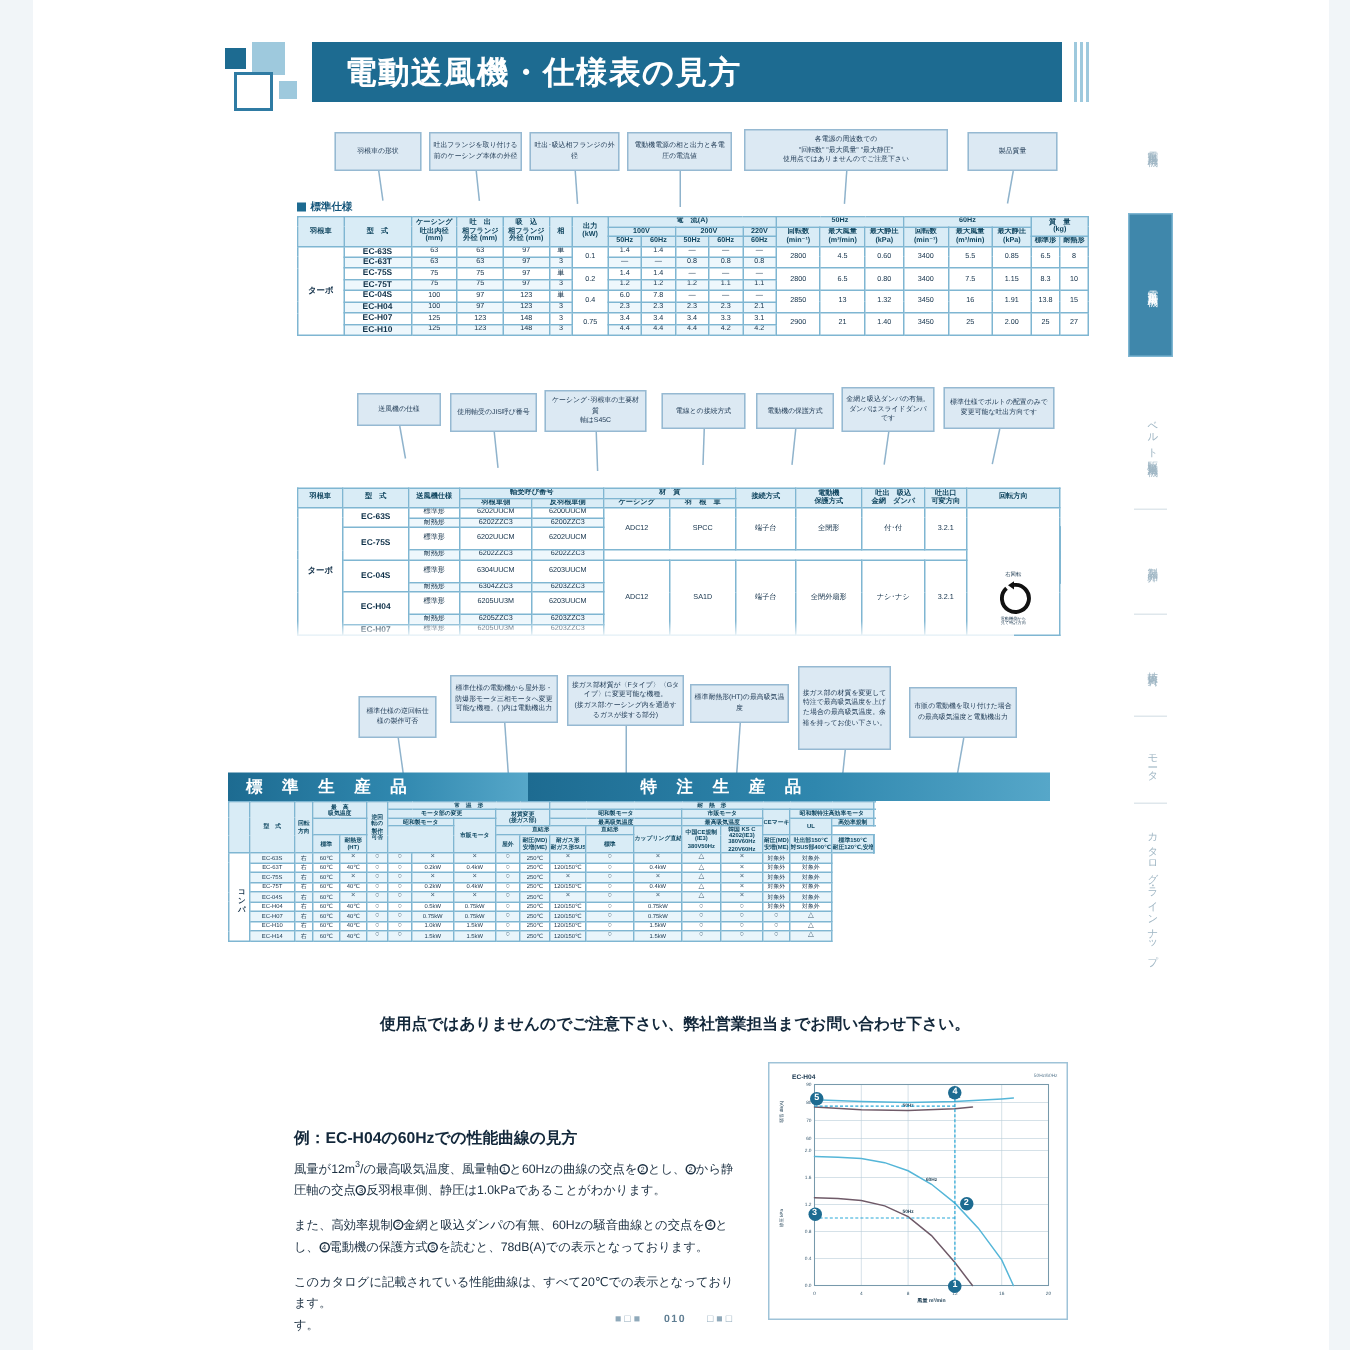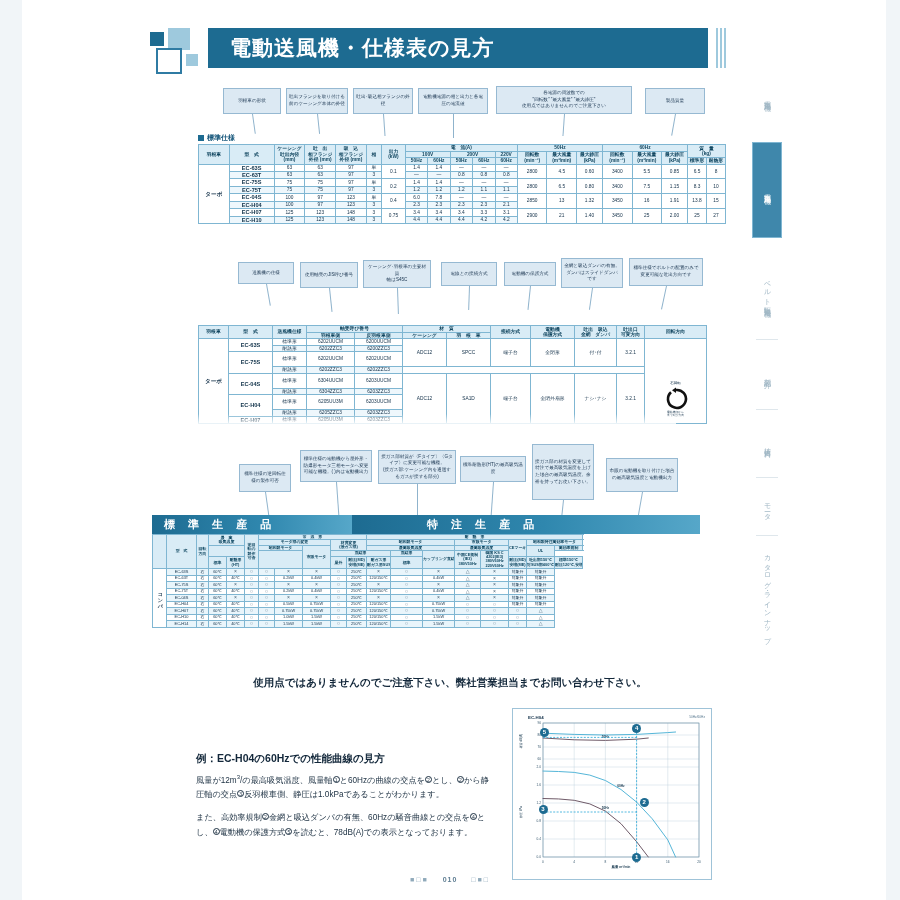--- a/index.html
+++ b/index.html
@@ -881,20 +881,24 @@
   <div class="note">使用点ではありませんのでご注意下さい、弊社営業担当までお問い合わせ下さい。</div>
 
 
   <div class="perf-body">
     <div class="perf-h">例：EC-H04の60Hzでの性能曲線の見方</div>
     <p class="perf-p">
       <span>風量が12m</span><sup class="u">3</sup><span>/の最高吸気温度、風量軸</span><span class="cnum">1</span><span>と60Hzの曲線の交点を</span><span class="cnum">2</span><span>とし、</span><span class="cnum">2</span><span>から静圧軸の交点</span><span class="cnum">3</span><span>反羽根車側、静圧は1.0kPaであることがわかります。</span>
     </p>
     <p class="perf-p">
       <span>また、高効率規制</span><span class="cnum">2</span><span>金網と吸込ダンパの有無、60Hzの騒音曲線との交点を</span><span class="cnum">4</span><span>とし、</span><span class="cnum">4</span><span>電動機の保護方式</span><span class="cnum">5</span><span>を読むと、78dB(A)での表示となっております。</span>
+    </p>
+    <p class="perf-p">
+      <span>このカタログに記載されている性能曲線は、すべて20℃での表示となっております。</span><br>
+      <span>す。</span>
     </p>
   </div>
 
   <div class="chart-frame">
     <span class="chart-title">EC-H04</span>
     <span class="chart-unit">50Hz/60Hz</span>
     <svg id="chart-svg" width="200" height="172" viewBox="0 0 200 172">
         <line x1="30" y1="14" x2="30" y2="148" stroke="#b9ccd8" stroke-width="0.4"></line>
         <line x1="61.2" y1="14" x2="61.2" y2="148" stroke="#b9ccd8" stroke-width="0.4"></line>
         <line x1="92.4" y1="14" x2="92.4" y2="148" stroke="#b9ccd8" stroke-width="0.4"></line>

